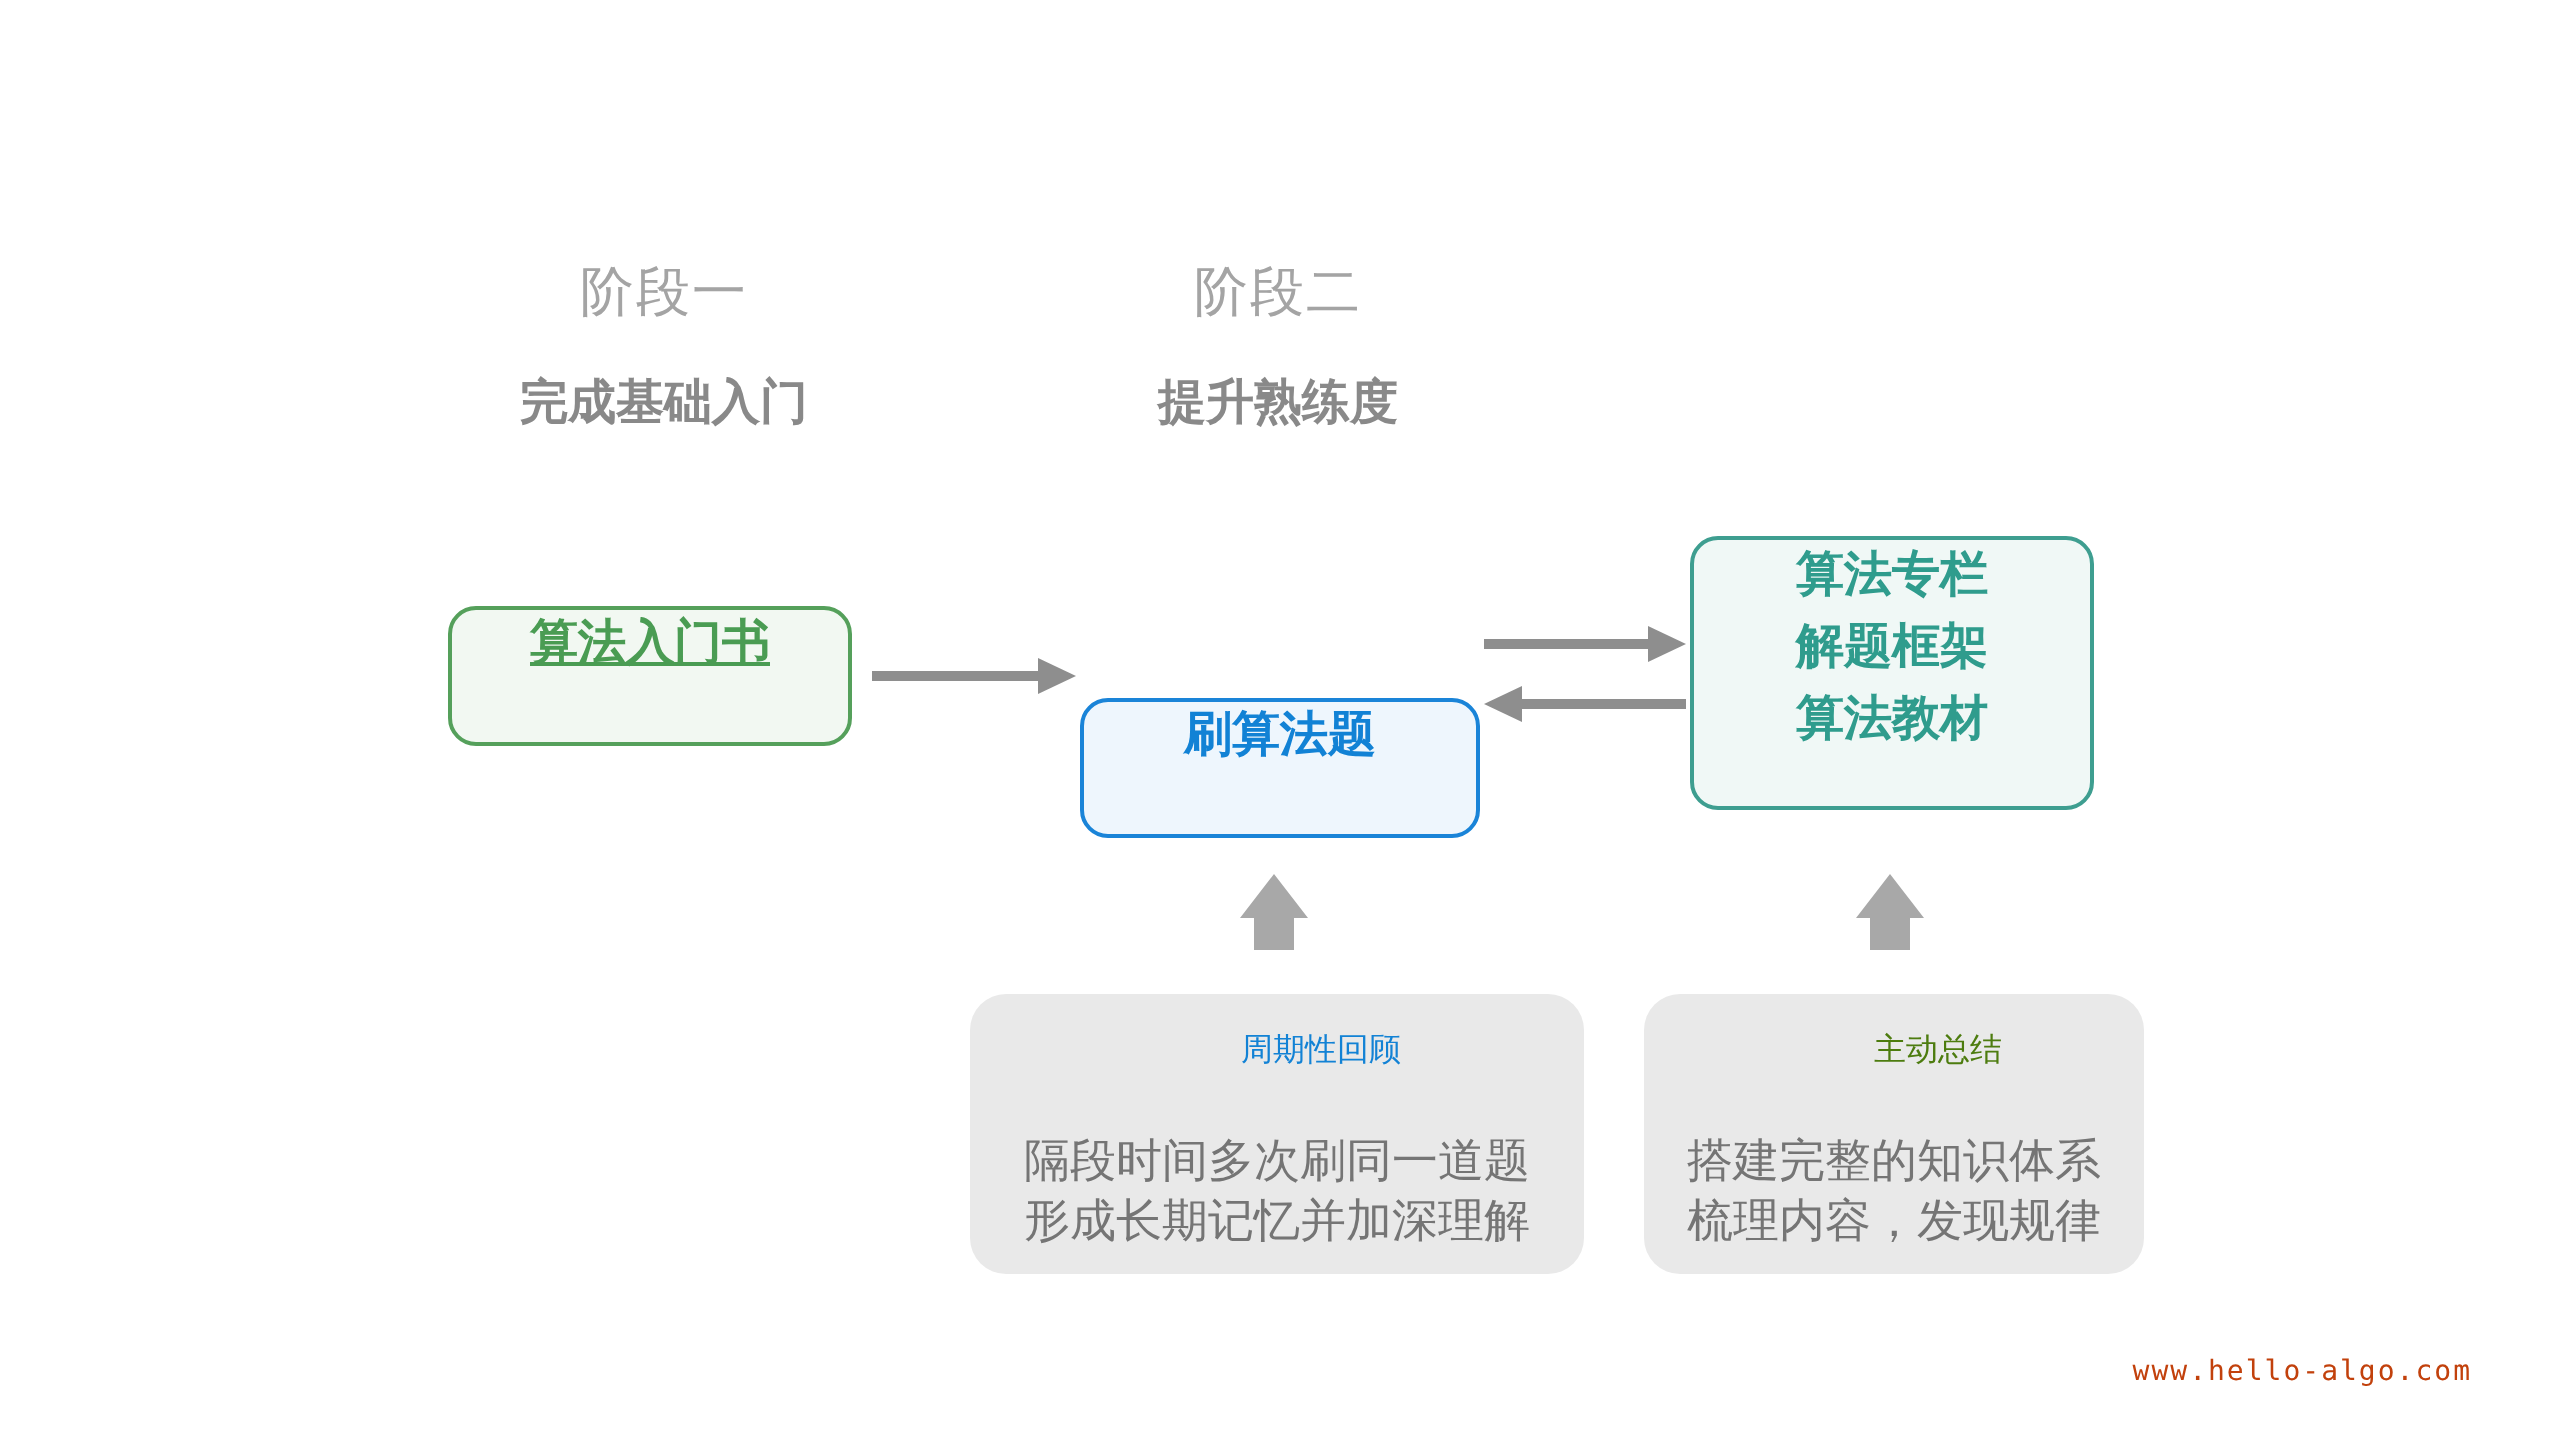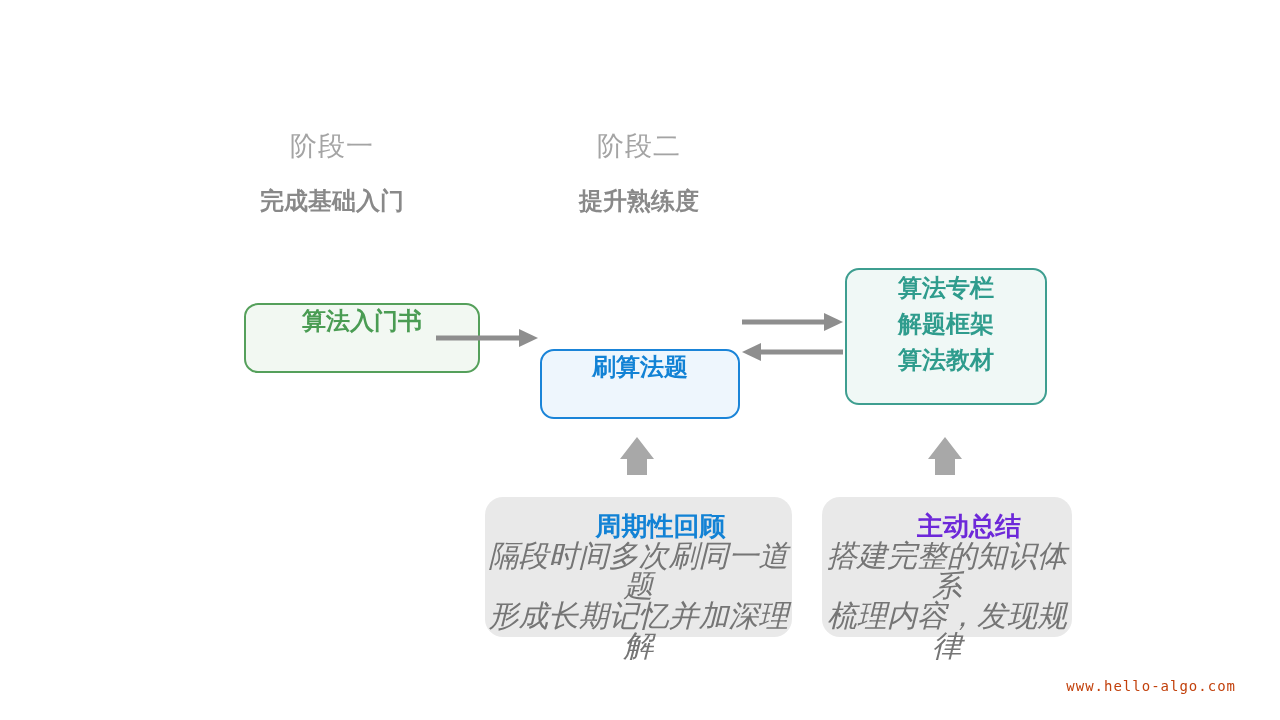--- a/index.html
+++ b/index.html
@@ -33,26 +33,26 @@
   .node-green  { border: 2px solid #55a05b; background: #f2f8f2; color: #4a9c53; }
   .node-blue   { border: 2px solid #1a84d8; background: #eef6fd; color: #1282d5; margin-top: 46px; }
   .node-teal   { border: 2px solid #3e9e90; background: #f0f8f6; color: #2f9c8d; }
   .node-teal .node-line { line-height: 36px; }
   
   .note {
     position: absolute;
     background: #e9e9e9; border-radius: 18px;
     text-align: center; padding-top: 16px;
   }
-  .note-title { font-size: 26px; font-weight: 700; line-height: 26px; padding-left: 44px; }
+  .note-title { font-size: 16px; font-weight: 400; line-height: 26px; padding-left: 44px; }
   .note-title-blue { color: #1282d5; }
-  .note-title-teal { color: #6d28d9; }
+  .note-title-teal { color: #4d7c0f; }
   .note-body {
-    margin-top: 2px; font-size: 30px; font-weight: 400;
-    color: #757575; line-height: 30px; font-style: italic;
+    margin-top: 26px; font-size: 23px; font-weight: 400;
+    color: #757575; line-height: 30px;
   }
   
   .arrows {
     position: absolute; left: 0; top: 0;
     width: 1280px; height: 720px;
     pointer-events: none;
   }
   
   .watermark {
     position: absolute; top: 678px; right: 44px;
@@ -67,21 +67,21 @@
 
   <div class="stage-col" style="left:479px; top:128px;">
     <div class="stage-label">阶段二</div>
     <div class="stage-subtitle">提升熟练度</div>
   </div>
   <div class="stage-col" style="left:172px; top:128px;">
     <div class="stage-label">阶段一</div>
     <div class="stage-subtitle">完成基础入门</div>
   </div>
 
-  <div class="node node-green" style="left:244px; top:303px; width:236px; height:70px;">
+  <div class="node node-green" style="left:224px; top:303px; width:202px; height:70px;text-decoration:underline;">
     <div class="node-line">算法入门书</div>
   </div>
 
   <div class="node node-blue" style="left:540px; top:303px; width:200px; height:70px;">
     <div class="node-line">刷算法题</div>
   </div>
 
   <div class="node node-teal" style="left:845px; top:268px; width:202px; height:137px;">
     <div class="node-line">算法专栏</div>
     <div class="node-line">解题框架</div>

